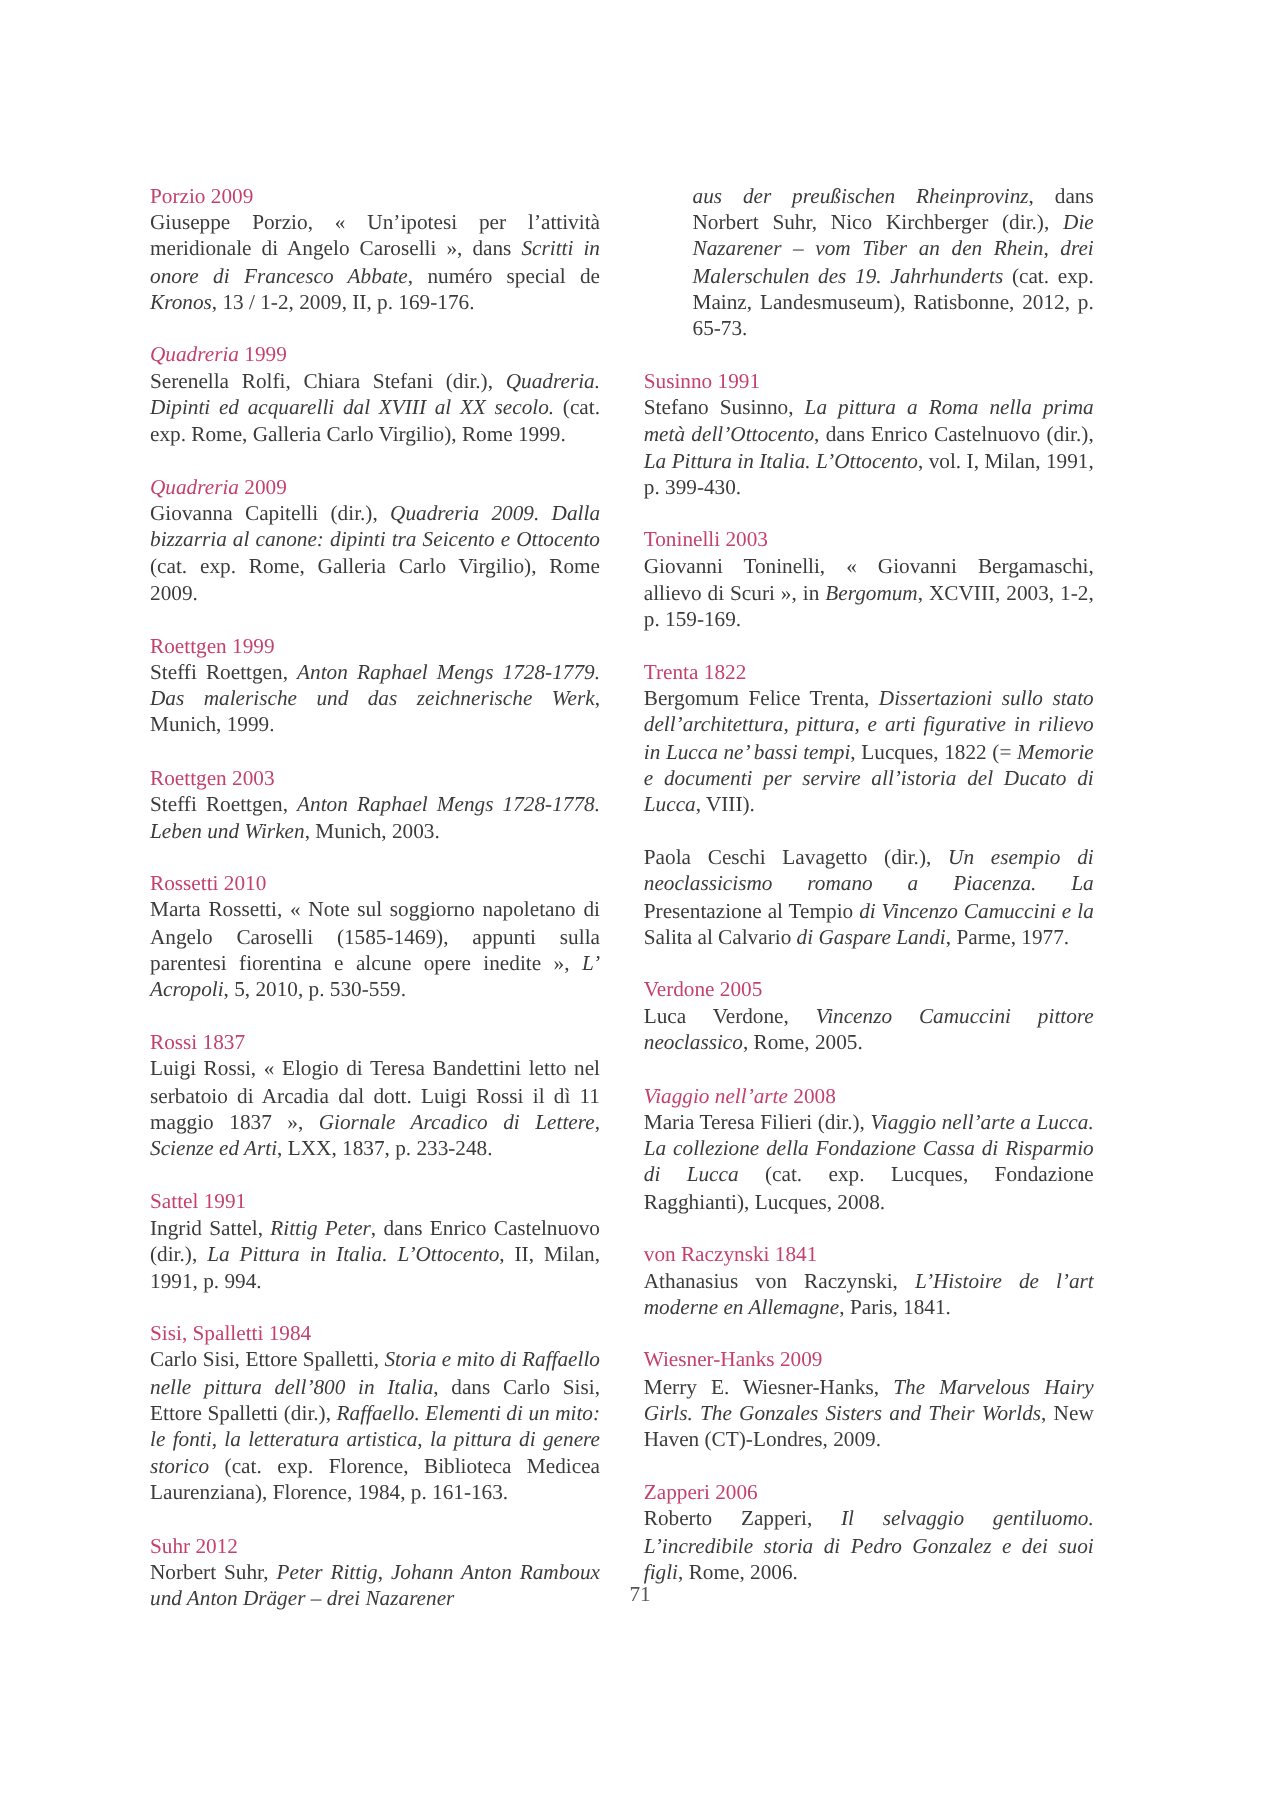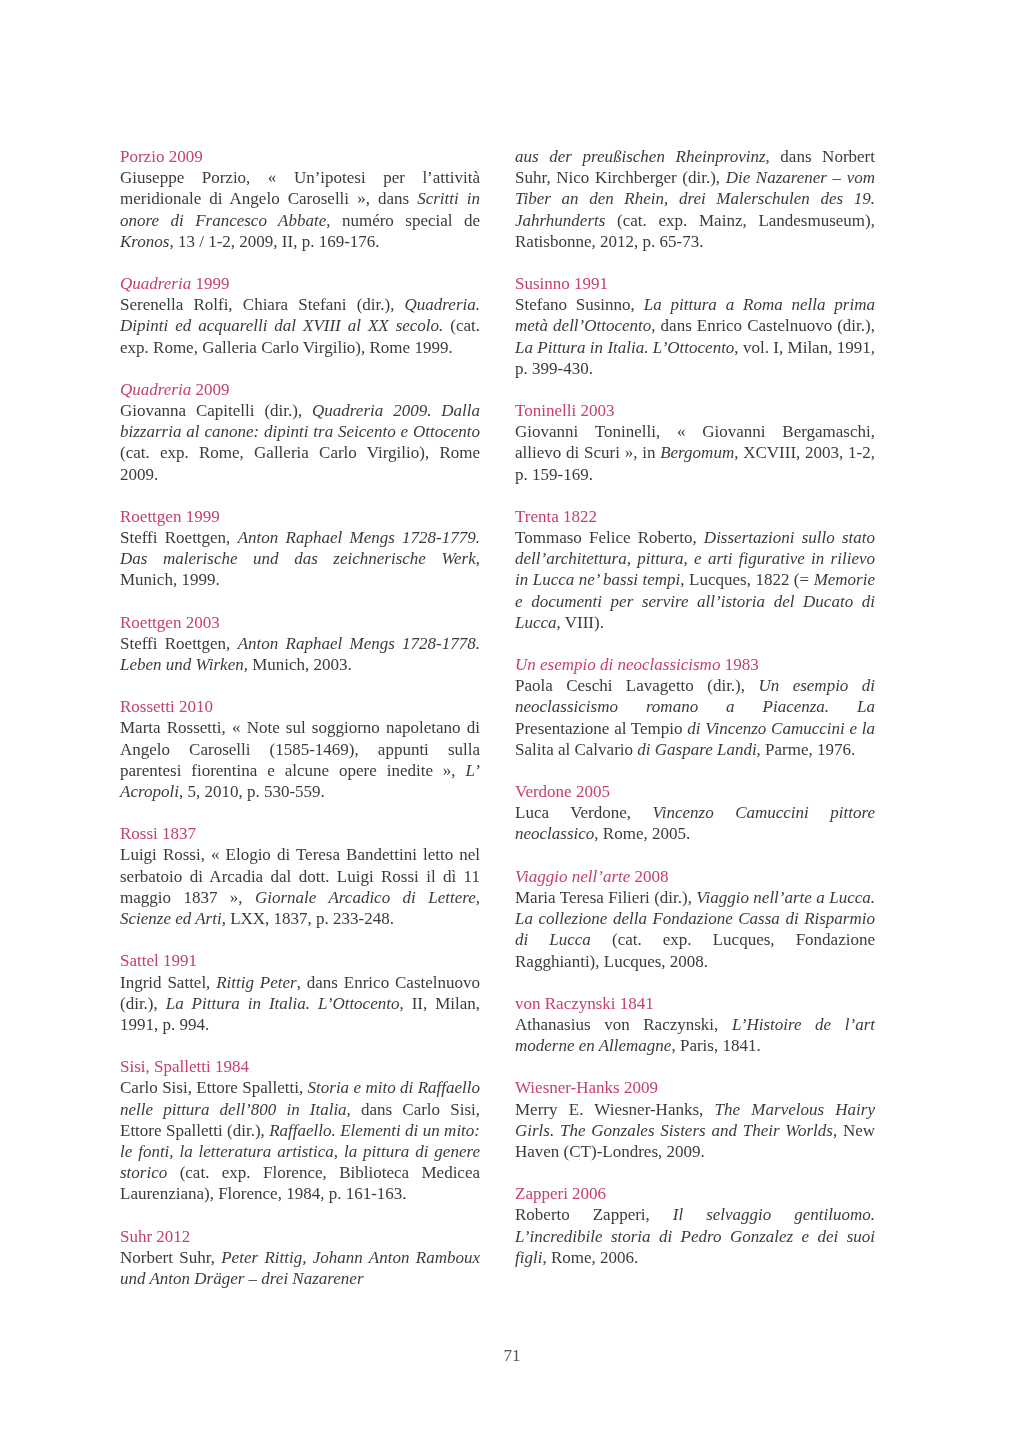--- a/index.html
+++ b/index.html
@@ -13,24 +13,24 @@
     .col-left { left: 120px; }
     .col-right { left: 515px; }
     .entry { margin: 0 0 21px 0; }
     .entry-title {
       color: #c4416c; font-size: 17px; line-height: 21.2px; margin: 0;
     }
     .entry-body {
       font-size: 17px; line-height: 21.2px; margin: 0;
       text-align: justify; hyphens: none;
     }
-    .entry.cont { margin-top: 0; }
+    .entry.cont { margin-top: 0; margin-left: 39px; }
     i, em { font-style: italic; text-align: center; }
     .page-number {
-      position: absolute; top: 1346px; left: 0; width: 1024px; text-align: center;
+      position: absolute; top: 1266px; left: 0; width: 1024px; text-align: center;
       font-size: 17px; color: #555; font-family: "Liberation Serif", "DejaVu Serif", serif;
     }
   </style>
 </head>
 <body>
 
 <div class="page">
   <div class="column col-left">
       <div class="entry">
         <p class="entry-title"><span>Porzio 2009</span></p>
@@ -80,25 +80,24 @@
       <div class="entry">
         <p class="entry-title"><span>Susinno 1991</span></p>
         <p class="entry-body"><span>Stefano Susinno, </span><i>La pittura a Roma nella prima metà dell’Ottocento</i><span>, dans Enrico Castelnuovo (dir.), </span><i>La Pittura in Italia. L’Ottocento</i><span>, vol. I, Milan, 1991, p. 399-430.</span></p>
       </div>
       <div class="entry">
         <p class="entry-title"><span>Toninelli 2003</span></p>
         <p class="entry-body"><span>Giovanni Toninelli, « Giovanni Bergamaschi, allievo di Scuri », in </span><i>Bergomum</i><span>, XCVIII, 2003, 1-2, p. 159-169.</span></p>
       </div>
       <div class="entry">
         <p class="entry-title"><span>Trenta 1822</span></p>
-        <p class="entry-body"><span>Tommaso Felice Roberto, </span><i>Dissertazioni sullo stato dell’architettura, pittura, e arti figurative in rilievo in Lucca ne’ bassi tempi</i><span>, Lucques, 1822 (= </span><i>Memorie e documenti per servire all’istoria del Ducato di Lucca</i><span>, VIII).</span></p>
+        <p class="entry-body"><span>Bergomum Felice Trenta, </span><i>Dissertazioni sullo stato dell’architettura, pittura, e arti figurative in rilievo in Lucca ne’ bassi tempi</i><span>, Lucques, 1822 (= </span><i>Memorie e documenti per servire all’istoria del Ducato di Lucca</i><span>, VIII).</span></p>
       </div>
       <div class="entry">
-        <p class="entry-title"><i>Un esempio di neoclassicismo</i><span> 1983</span></p>
-        <p class="entry-body"><span>Paola Ceschi Lavagetto (dir.), </span><i>Un esempio di neoclassicismo romano a Piacenza. La</i><span> Presentazione al Tempio </span><i>di Vincenzo Camuccini e la</i><span> Salita al Calvario </span><i>di Gaspare Landi</i><span>, Parme, 1976.</span></p>
+        <p class="entry-body"><span>Paola Ceschi Lavagetto (dir.), </span><i>Un esempio di neoclassicismo romano a Piacenza. La</i><span> Presentazione al Tempio </span><i>di Vincenzo Camuccini e la</i><span> Salita al Calvario </span><i>di Gaspare Landi</i><span>, Parme, 1977.</span></p>
       </div>
       <div class="entry">
         <p class="entry-title"><span>Verdone 2005</span></p>
         <p class="entry-body"><span>Luca Verdone, </span><i>Vincenzo Camuccini pittore neoclassico</i><span>, Rome, 2005.</span></p>
       </div>
       <div class="entry">
         <p class="entry-title"><i>Viaggio nell’arte</i><span> 2008</span></p>
         <p class="entry-body"><span>Maria Teresa Filieri (dir.), </span><i>Viaggio nell’arte a Lucca. La collezione della Fondazione Cassa di Risparmio di Lucca</i><span> (cat. exp. Lucques, Fondazione Ragghianti), Lucques, 2008.</span></p>
       </div>
       <div class="entry">

